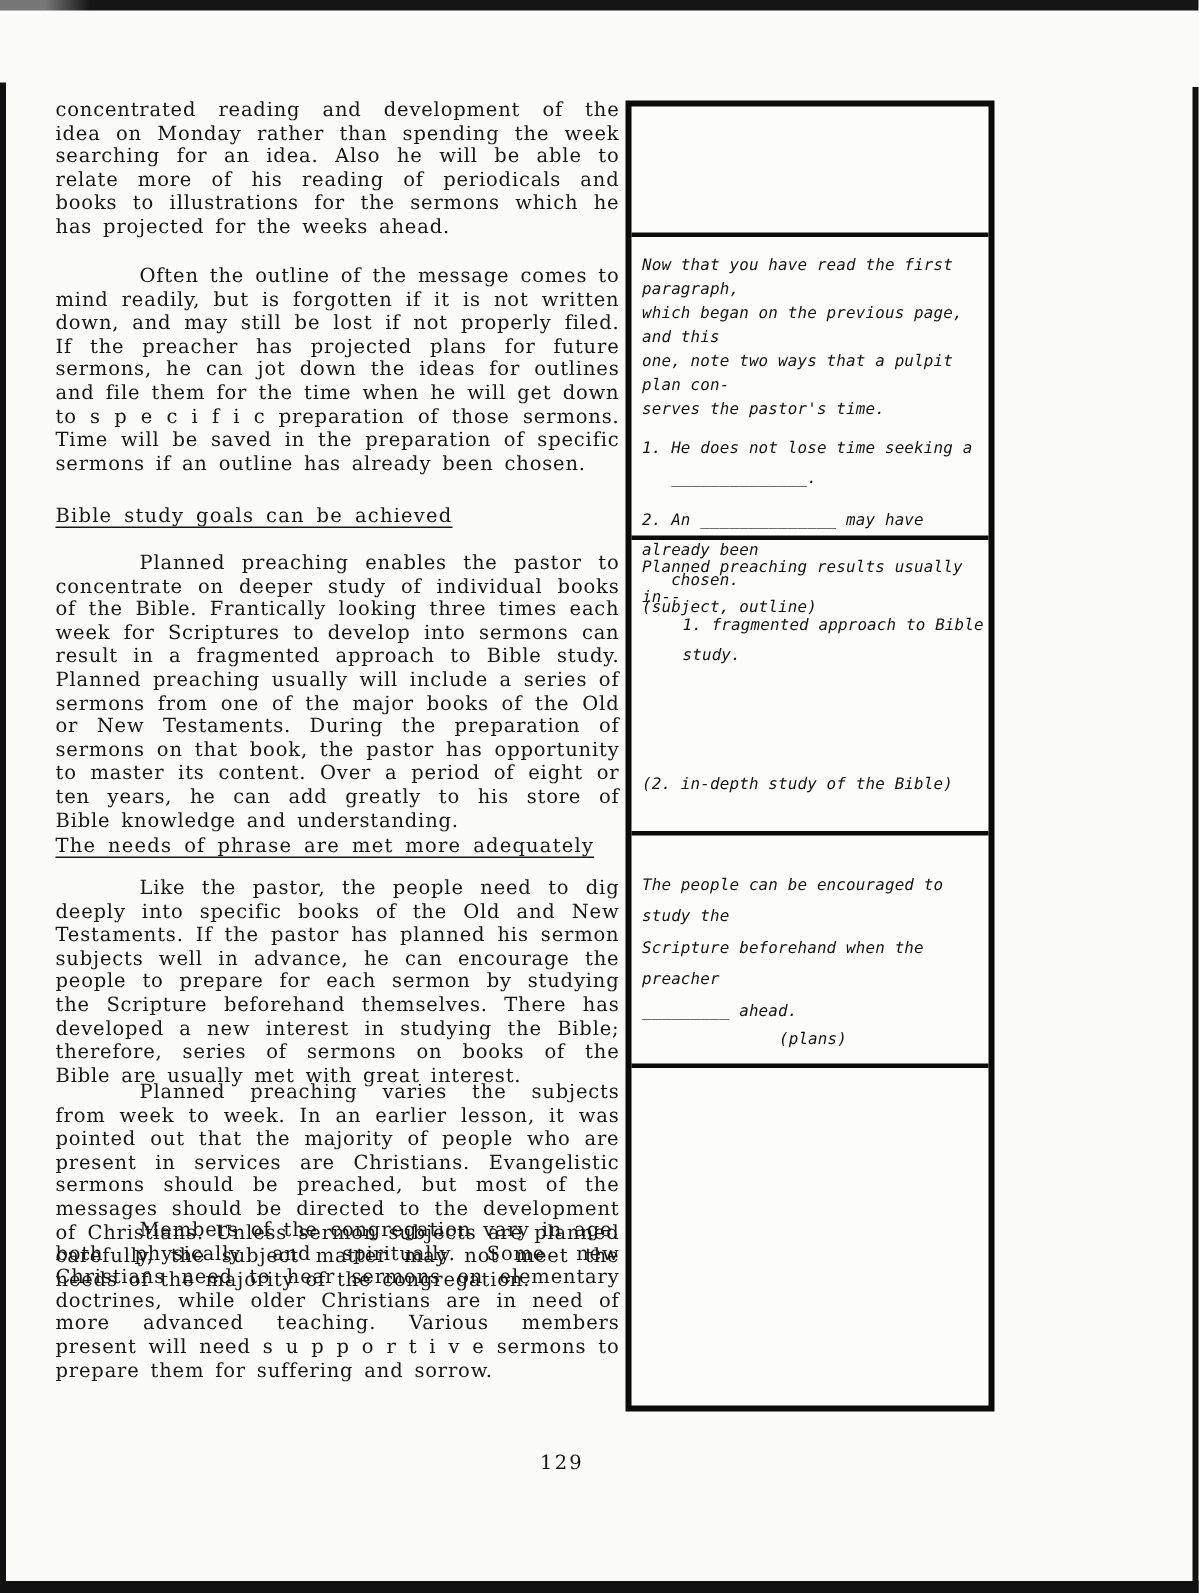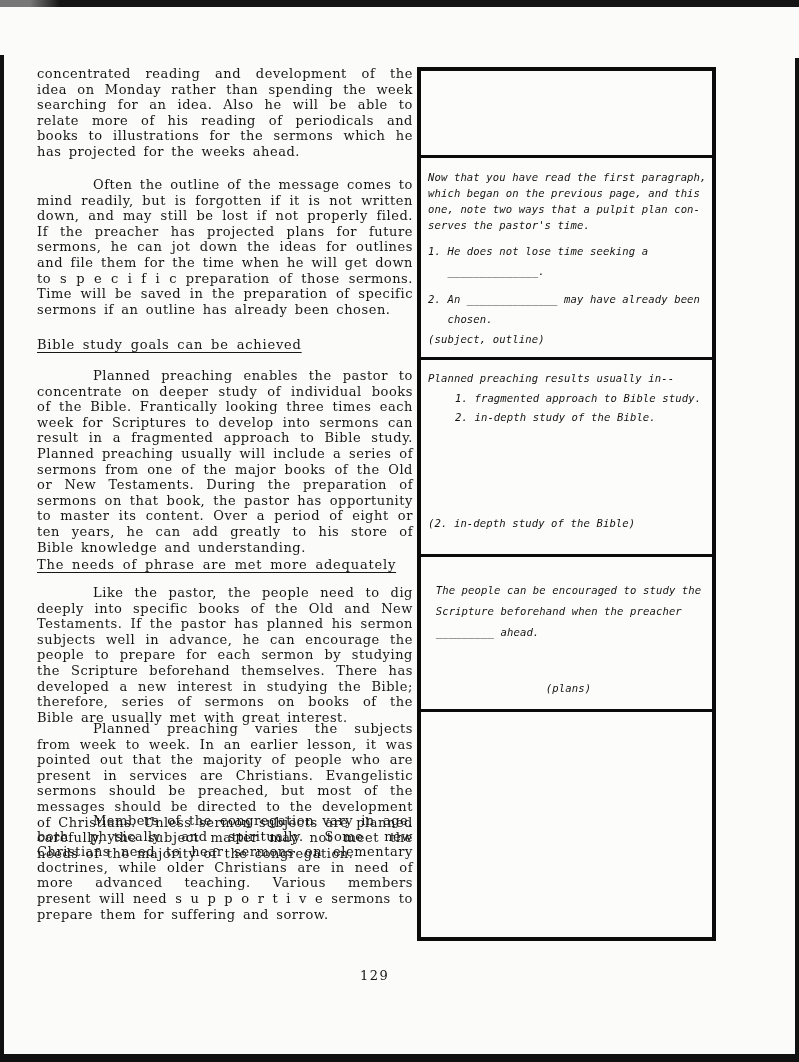--- a/index.html
+++ b/index.html
@@ -34,21 +34,21 @@
     font-size: 13px; line-height: 16px;
     letter-spacing: 0.8px; word-spacing: 3px;
     text-decoration: underline;
     text-underline-offset: 3px;
   }
 
   
   .ex-panel {
     position: absolute;
     left: 417px; top: 67px;
-    width: 299px; height: 874px;
+    width: 246px; height: 874px;
     box-sizing: border-box;
     border: 4px solid #0b0b0b;
     background: #fcfcfa;
     display: flex; flex-direction: column;
   }
   .ex-section {
     box-sizing: border-box;
     border-bottom: 3px solid #0b0b0b;
     display: flex; flex-direction: column;
   }
@@ -113,21 +113,20 @@
       <div class="ex-text ex-item">1. He does not lose time seeking a
    ______________.</div>
       <div class="ex-text ex-item">2. An ______________ may have already been
    chosen.</div>
       <div class="ex-text ex-answer">(subject, outline)</div>
     </div>
 
     <div class="ex-section sec-3">
       <div class="ex-text ex-line">Planned preaching results usually in--</div>
       <div class="ex-text ex-opt">1. fragmented approach to Bible study.</div>
-      <div class="ex-text ex-opt">2. in-depth study of the Bible.</div>
       <div class="ex-text ex-answer">(2. in-depth study of the Bible)</div>
     </div>
 
     <div class="ex-section sec-4">
       <div class="ex-text ex-body4">The people can be encouraged to study the
 Scripture beforehand when the preacher
 _________ ahead.</div>
       <div class="ex-text ex-answer">(plans)</div>
     </div>
 

